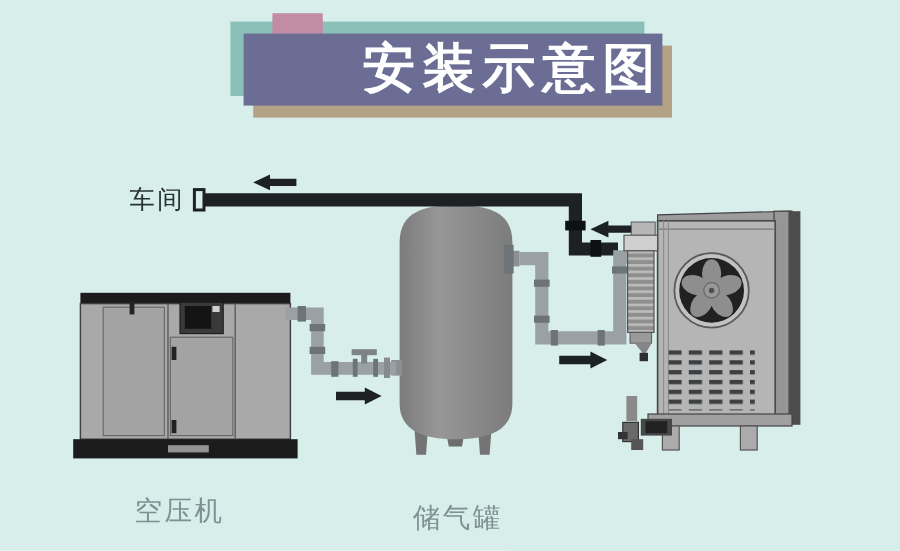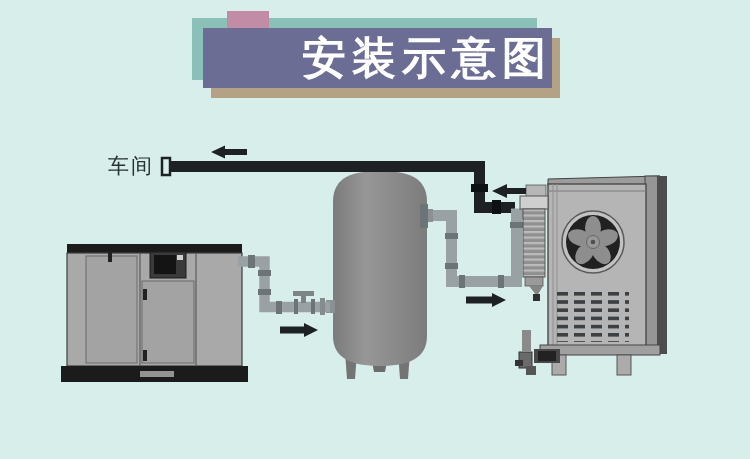--- a/index.html
+++ b/index.html
@@ -146,14 +146,16 @@
 
   <div>
     <div class="abs banner-teal"></div>
     <div class="abs banner-pink"></div>
     <div class="abs banner-tan"></div>
     <div class="abs banner-main"></div>
     <div class="abs banner-title">安装示意图</div>
   </div>
 
   <div class="abs lbl lbl-workshop">车间</div>
+  <div class="abs lbl lbl-compressor">空压机</div>
+  <div class="abs lbl lbl-tank">储气罐</div>
 
 </div>
 
 </body></html>

